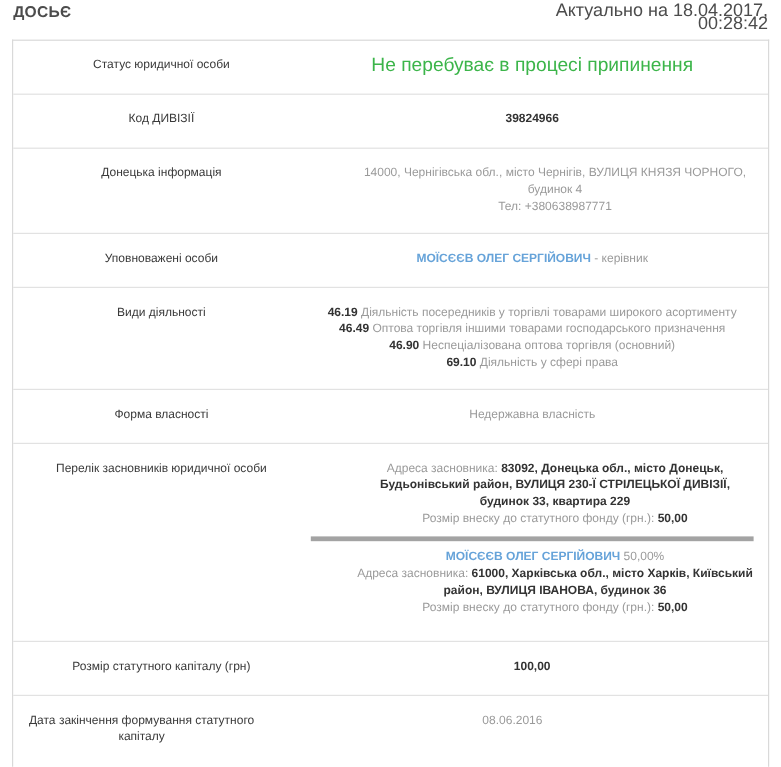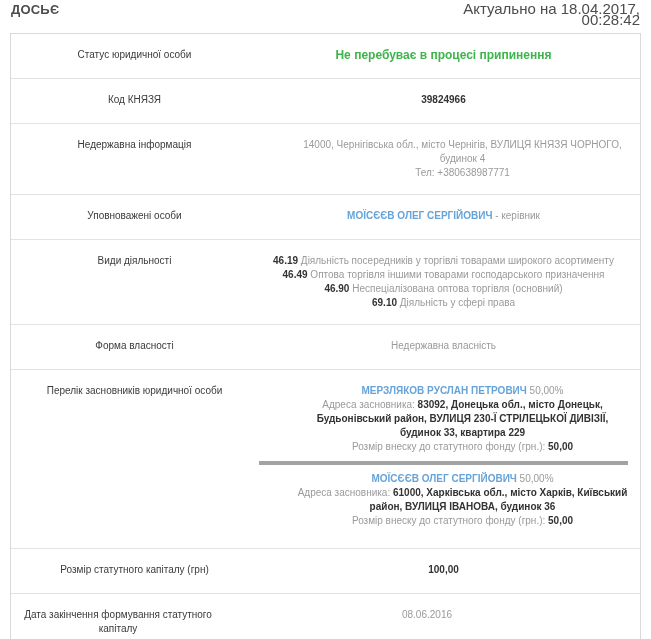--- a/index.html
+++ b/index.html
@@ -84,21 +84,21 @@
   .cell-value {
     flex: 1 1 auto;
     padding: 14px 12px 14px 0;
     box-sizing: border-box;
     font-size: 10px;
     line-height: 14px;
     color: #9a9a9a;
   }
 
   
-  .v-green  { color: #3cb54a; font-weight: bold; font-size: 12px; }
+  .v-green  { color: #3cb54a; font-weight: normal; font-size: 16px; }
   .v-strong { color: #333333; font-weight: bold; }
   .v-muted  { color: #9a9a9a; }
   .v-link   { color: #66a3d9; font-weight: bold; }
   .v-sub    { color: #9a9a9a; font-weight: normal; }
 
   .line { display: block; margin-left: 38px; }
 
   
   .kved-list { margin: 0; padding: 0; list-style: none; }
   .kved-list li { line-height: 14px; }
@@ -132,29 +132,29 @@
   <div class="dossier">
 
     <div class="row">
       <div class="cell-label">Статус юридичної особи</div>
       <div class="cell-value">
         <span class="v-green">Не перебуває в процесі припинення</span>
       </div>
     </div>
 
     <div class="row">
-      <div class="cell-label">Код КНЯЗЯ</div>
+      <div class="cell-label">Код ДИВІЗІЇ</div>
       <div class="cell-value">
         <span class="v-strong">39824966</span>
       </div>
     </div>
 
 
     <div class="row">
-      <div class="cell-label">Недержавна інформація</div>
+      <div class="cell-label">Донецька інформація</div>
       <div class="cell-value">
         <span class="line v-muted">14000, Чернігівська обл., місто Чернігів, ВУЛИЦЯ КНЯЗЯ ЧОРНОГО, будинок 4</span>
         <span class="line v-muted">Тел: +380638987771</span>
       </div>
     </div>
 
     <div class="row">
       <div class="cell-label">Уповноважені особи</div>
       <div class="cell-value">
         <span class="v-link">МОЇСЄЄВ ОЛЕГ СЕРГІЙОВИЧ</span><span class="v-sub"> - керівник</span>
@@ -187,23 +187,20 @@
         <span class="v-muted">Недержавна власність</span>
       </div>
     </div>
 
     <div class="row">
       <div class="cell-label">Перелік засновників юридичної особи</div>
       <div class="cell-value">
         <ul class="founders">
 
           <li class="founder">
-            <span class="line">
-              <span class="founder-name">МЕРЗЛЯКОВ РУСЛАН ПЕТРОВИЧ</span><span class="founder-share"> 50,00%</span>
-            </span>
             <span class="line founder-line">
               <span>Адреса засновника: </span><b>83092, Донецька обл., місто Донецьк, Будьонівський район, ВУЛИЦЯ 230-Ї СТРІЛЕЦЬКОЇ ДИВІЗІЇ, будинок 33, квартира 229</b>
             </span>
             <span class="line founder-line">
               <span>Розмір внеску до статутного фонду (грн.): </span><b>50,00</b>
             </span>
           </li>
 
           <li class="founder">
             <span class="line">

